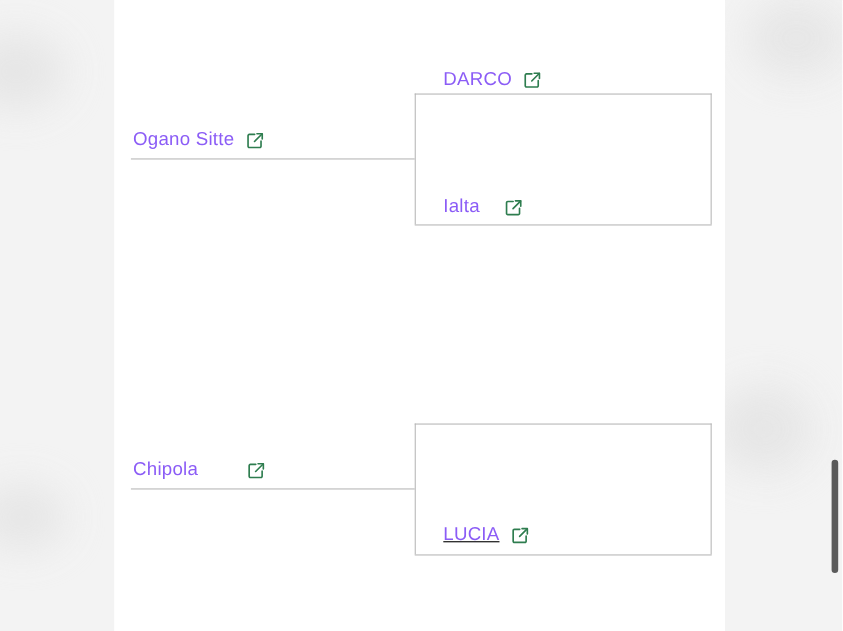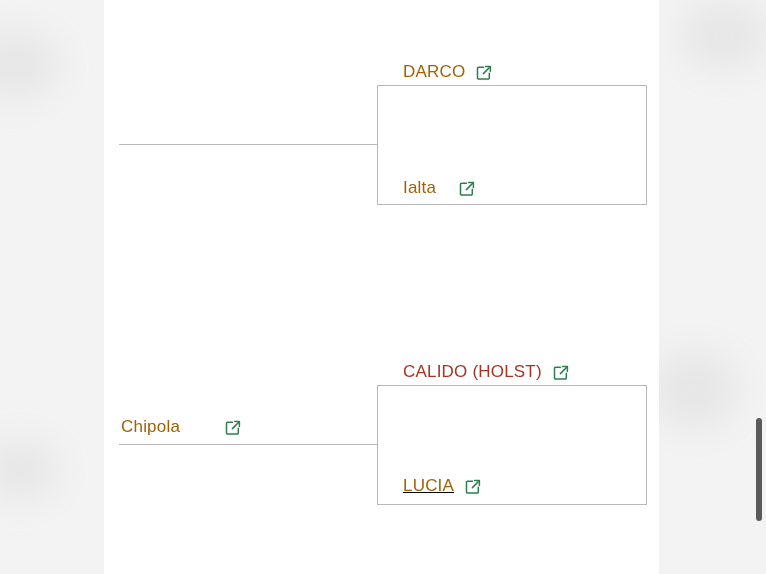--- a/index.html
+++ b/index.html
@@ -56,21 +56,21 @@
 
   
   .entry {
     position: absolute;
     display: flex;
     align-items: center;
     white-space: nowrap;
     font-size: 17px;
     letter-spacing: .2px;
   }
-  .entry .name { color: #a16207; }
+  .entry .name { color: #8b5cf6; }
   .entry.highlight .name { color: #a83224; }
   .ext-icon {
     display: inline-block;
     margin-left: 11px;
     width: 16px;
     height: 16px;
     position: relative;
     top: 1px;
     cursor: pointer;
   }
@@ -114,20 +114,30 @@
     <div class="line h" style="left:15px; top:144px; width:258px;"></div>
 
     <div class="line v" style="left:273px; top:85px; width:1px; height:119px;"></div>
 
     <div class="line h" style="left:273px; top:85px; width:270px;"></div>
 
     <div class="line h" style="left:273px; top:204px; width:270px;"></div>
 
     <div class="line v" style="left:542px; top:85px; height:119px;"></div>
 
+    <div class="entry" style="left:17px; top:117px;">
+      <span class="name">Ogano Sitte</span>
+      <span class="ext-icon">
+        <svg width="16" height="16" viewBox="0 0 16 16" fill="none" stroke="#2e7d4f" stroke-width="1.5" stroke-linecap="round" stroke-linejoin="round">
+          <path d="M7.5 2.2 H2.6 a1.1 1.1 0 0 0 -1.1 1.1 V13 a1.1 1.1 0 0 0 1.1 1.1 H12.2 a1.1 1.1 0 0 0 1.1 -1.1 V8.3"></path>
+          <path d="M9.6 1.6 H14.4 V6.4"></path>
+          <path d="M14.2 1.8 L7.4 8.6"></path>
+        </svg>
+      </span>
+    </div>
 
     <div class="entry" style="left:299px; top:62px;">
       <span class="name">DARCO</span>
       <span class="ext-icon">
         <svg width="16" height="16" viewBox="0 0 16 16" fill="none" stroke="#2e7d4f" stroke-width="1.5" stroke-linecap="round" stroke-linejoin="round">
           <path d="M7.5 2.2 H2.6 a1.1 1.1 0 0 0 -1.1 1.1 V13 a1.1 1.1 0 0 0 1.1 1.1 H12.2 a1.1 1.1 0 0 0 1.1 -1.1 V8.3"></path>
           <path d="M9.6 1.6 H14.4 V6.4"></path>
           <path d="M14.2 1.8 L7.4 8.6"></path>
         </svg>
       </span>
@@ -154,30 +164,20 @@
       <span class="name">Chipola</span>
       <span class="ext-icon">
         <svg width="16" height="16" viewBox="0 0 16 16" fill="none" stroke="#2e7d4f" stroke-width="1.5" stroke-linecap="round" stroke-linejoin="round">
           <path d="M7.5 2.2 H2.6 a1.1 1.1 0 0 0 -1.1 1.1 V13 a1.1 1.1 0 0 0 1.1 1.1 H12.2 a1.1 1.1 0 0 0 1.1 -1.1 V8.3"></path>
           <path d="M9.6 1.6 H14.4 V6.4"></path>
           <path d="M14.2 1.8 L7.4 8.6"></path>
         </svg>
       </span>
     </div>
 
-    <div class="entry highlight" style="left:299px; top:362px;">
-      <span class="name">CALIDO (HOLST)</span>
-      <span class="ext-icon">
-        <svg width="16" height="16" viewBox="0 0 16 16" fill="none" stroke="#2e7d4f" stroke-width="1.5" stroke-linecap="round" stroke-linejoin="round">
-          <path d="M7.5 2.2 H2.6 a1.1 1.1 0 0 0 -1.1 1.1 V13 a1.1 1.1 0 0 0 1.1 1.1 H12.2 a1.1 1.1 0 0 0 1.1 -1.1 V8.3"></path>
-          <path d="M9.6 1.6 H14.4 V6.4"></path>
-          <path d="M14.2 1.8 L7.4 8.6"></path>
-        </svg>
-      </span>
-    </div>
 
     <div class="entry" style="left:299px; top:476px;text-decoration:underline;">
       <span class="name">LUCIA</span>
       <span class="ext-icon">
         <svg width="16" height="16" viewBox="0 0 16 16" fill="none" stroke="#2e7d4f" stroke-width="1.5" stroke-linecap="round" stroke-linejoin="round">
           <path d="M7.5 2.2 H2.6 a1.1 1.1 0 0 0 -1.1 1.1 V13 a1.1 1.1 0 0 0 1.1 1.1 H12.2 a1.1 1.1 0 0 0 1.1 -1.1 V8.3"></path>
           <path d="M9.6 1.6 H14.4 V6.4"></path>
           <path d="M14.2 1.8 L7.4 8.6"></path>
         </svg>
       </span>

